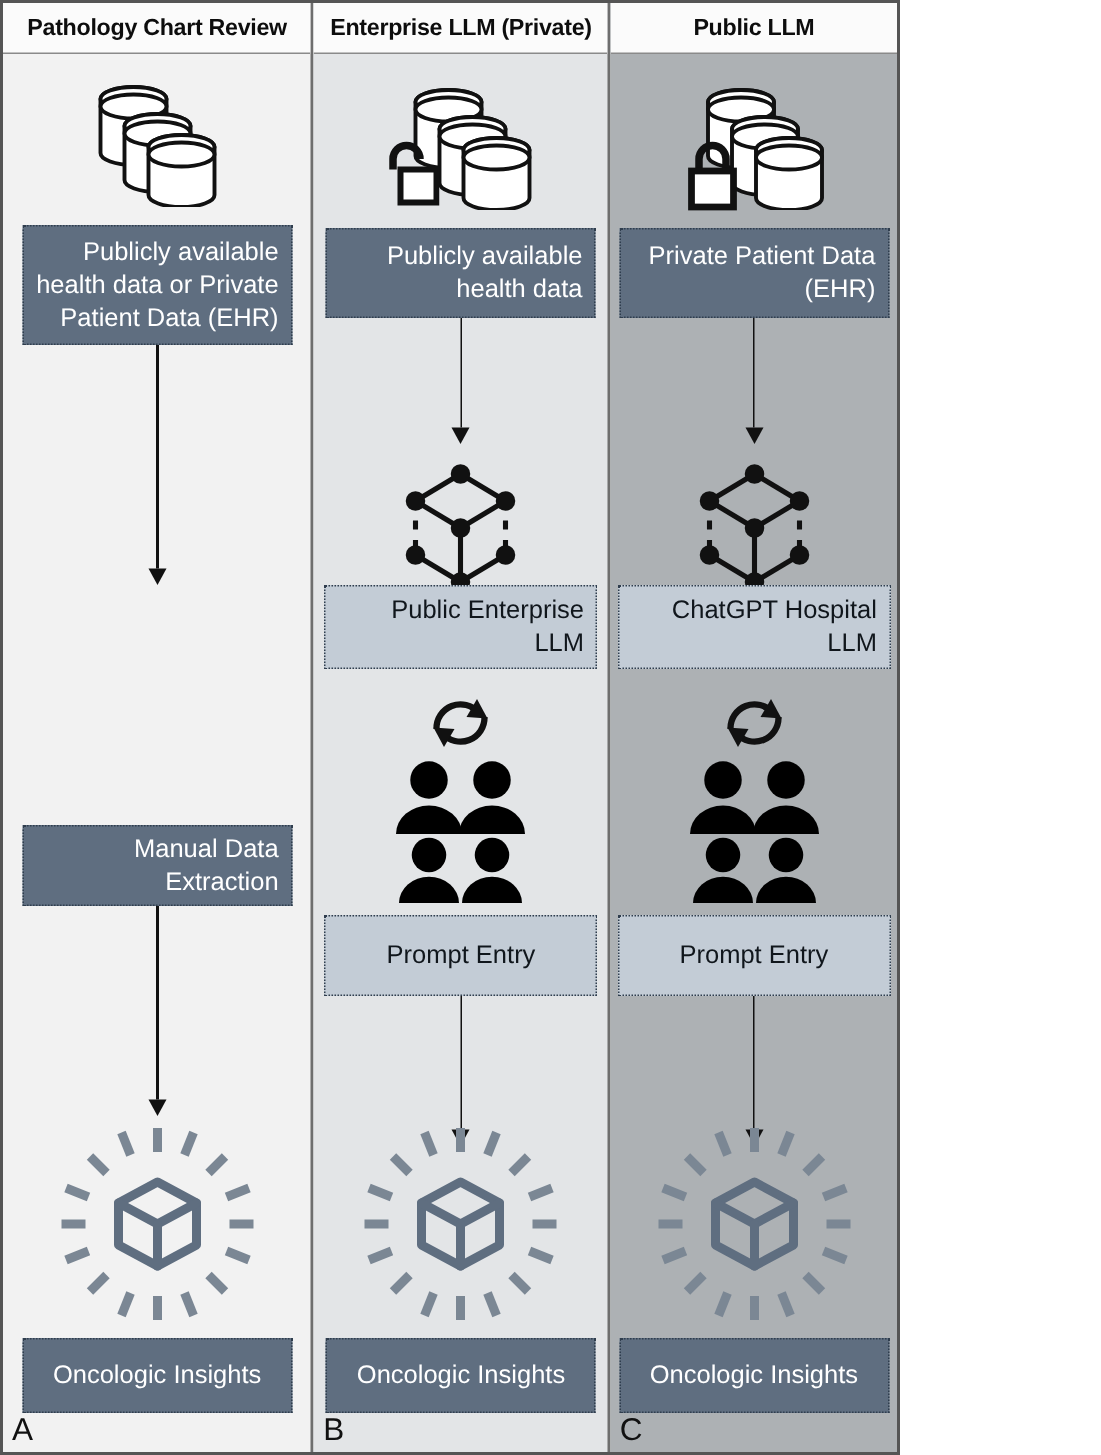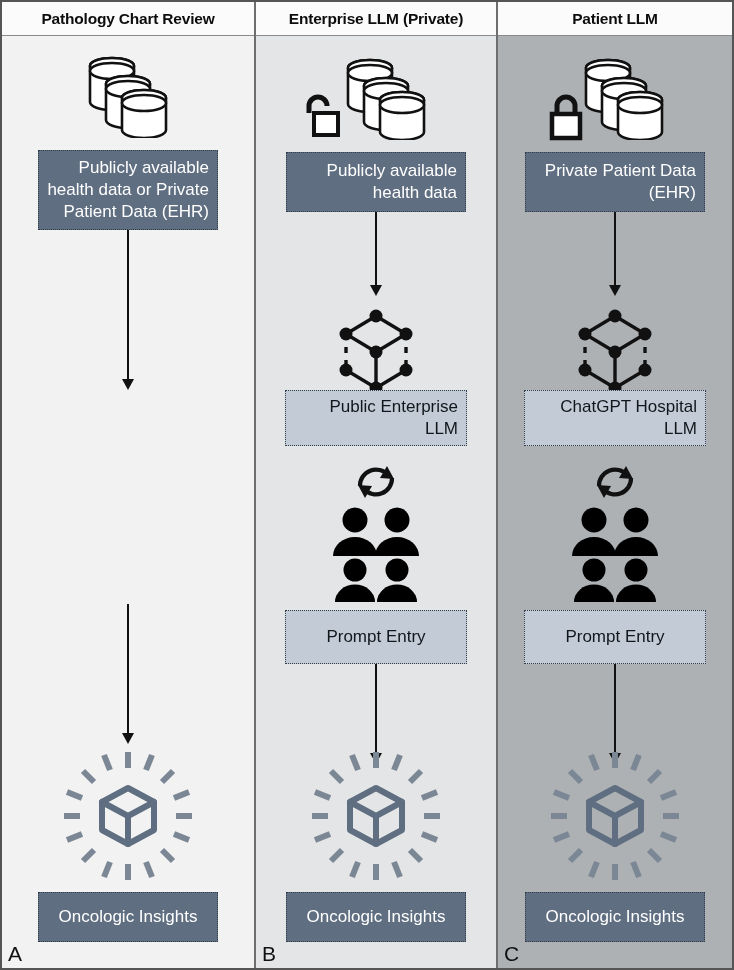--- a/index.html
+++ b/index.html
@@ -4,21 +4,21 @@
 <style>
   * { box-sizing: border-box; margin:0; padding:0; }
   html,body{ background:#ffffff; }
   body{
     width:734px; height:970px;
     font-family:"Liberation Sans", sans-serif;
     overflow:hidden;
   }
   .figure{
     position:relative;
-    width:734px; height:970px;
+    width:600px; height:970px;
     border:2px solid #555;
     background:#ffffff;
     display:flex;
   }
   
   .col{
     position:relative;
     display:flex;
     flex-direction:column;
     align-items:center;
@@ -162,20 +162,23 @@
       <div class="item box box-dark" style="top:114px; width:180px; height:80px;">
         <span>Publicly available health data or Private Patient Data (EHR)</span>
       </div>
 
       <div class="arrow" style="top:194px; height:160px;">
         <div class="shaft" style="height:149px;"></div>
         <div class="head"></div>
       </div>
 
 
+      <div class="item box box-dark" style="top:514px; width:180px; height:54px;">
+        <span>Manual Data Extraction</span>
+      </div>
 
       <div class="arrow" style="top:568px; height:140px;">
         <div class="shaft" style="height:129px;"></div>
         <div class="head"></div>
       </div>
 
       <div class="item" style="top:710px;">
         <svg width="140" height="140" viewBox="0 0 140 140">
           <g stroke="#5f6e80" stroke-width="6" fill="none" stroke-linecap="round" stroke-linejoin="round">
             <path d="M70 42 L96 56 L96 84 L70 98 L44 84 L44 56 Z"></path>
@@ -344,21 +347,21 @@
       <div class="item box box-dark" style="top:856px; width:180px; height:50px;">
         <span>Oncologic Insights</span>
       </div>
 
       <span class="panel-letter">B</span>
     </div>
   </div>
 
   <div class="col col-c">
     <div class="col-header">
-      <span class="col-header-text">Patient LLM</span>
+      <span class="col-header-text">Public LLM</span>
     </div>
     <div class="col-body">
 
       <div class="item" style="top:16px; left:54%;">
         <svg width="100" height="88" viewBox="0 0 100 88">
           <g fill="#ffffff" stroke="#111" stroke-width="2.6">
             <path d="M12 16 a22 8 0 0 1 44 0 v36 a22 8 0 0 1 -44 0 z"></path>
             <ellipse cx="34" cy="16" rx="22" ry="8"></ellipse>
             <ellipse cx="34" cy="21" rx="22" ry="8"></ellipse>
             <path d="M28 34 a22 8 0 0 1 44 0 v36 a22 8 0 0 1 -44 0 z"></path>

